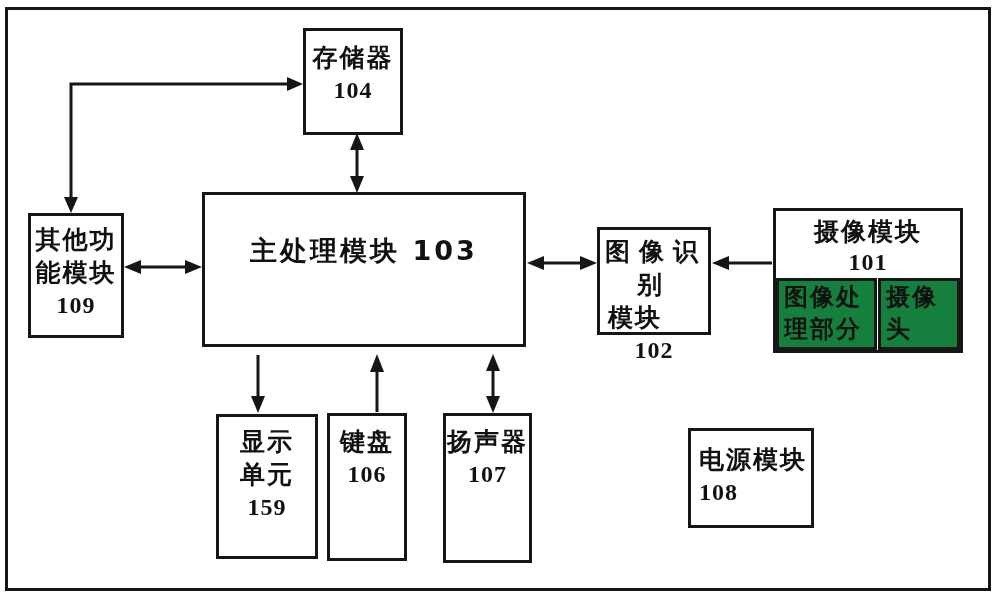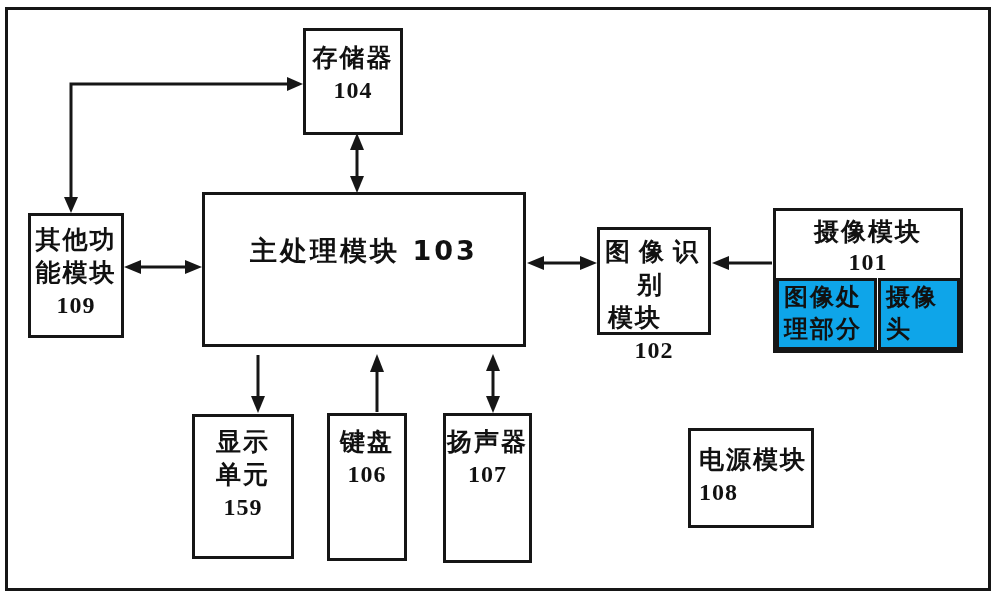--- a/index.html
+++ b/index.html
@@ -19,21 +19,21 @@
   .cn { font-weight:700; font-size:25px; letter-spacing:2px; line-height:33px; }
   .num { font-weight:700; font-size:24px; line-height:33px;
          font-family:"Liberation Serif","DejaVu Serif",serif; letter-spacing:1px; }
   .main-label { font-weight:700; font-size:27px; letter-spacing:3px; margin-top:38px; }
   .pad-top { padding-top:10px; }
   .spread { letter-spacing:9px; text-indent:4px; }
   .left-align { text-align:left; padding-left:8px; }
   svg.wires { position:absolute; left:0; top:0; pointer-events:none; }
   .subcell {
     position:absolute; border:3px solid #161616; box-sizing:border-box;
-    background:#0ea5e9; text-align:left;
+    background:#15803d; text-align:left;
   }
   .subcell .cn { font-size:24px; line-height:32px; padding-left:5px; }
 </style>
 </head>
 <body>
 
 <div class="stage">
 
   <div class="frame"></div>
 
@@ -97,21 +97,21 @@
     <div class="num" style="line-height:28px;">101</div>
     <div class="subcell" style="left:0px; top:67px; width:101px; height:72px;">
       <div class="cn">图像处</div>
       <div class="cn">理部分</div>
     </div>
     <div class="subcell" style="left:102px; top:67px; width:82px; height:72px;">
       <div class="cn">摄像头</div>
     </div>
   </div>
 
-  <div class="box" style="left:192px; top:414px; width:102px; height:145px; padding-top:8px;">
+  <div class="box" style="left:216px; top:414px; width:102px; height:145px; padding-top:8px;">
     <div class="cn">显示</div>
     <div class="cn">单元</div>
     <div class="num">159</div>
   </div>
 
   <div class="box" style="left:327px; top:413px; width:80px; height:148px; padding-top:9px;">
     <div class="cn">键盘</div>
     <div class="num">106</div>
   </div>
 

